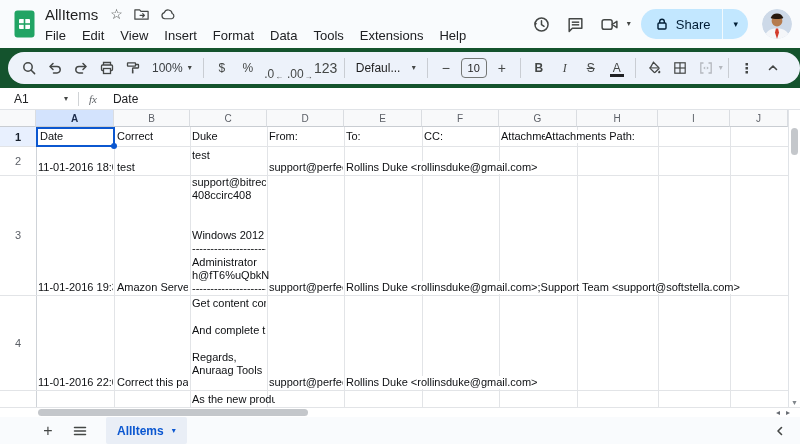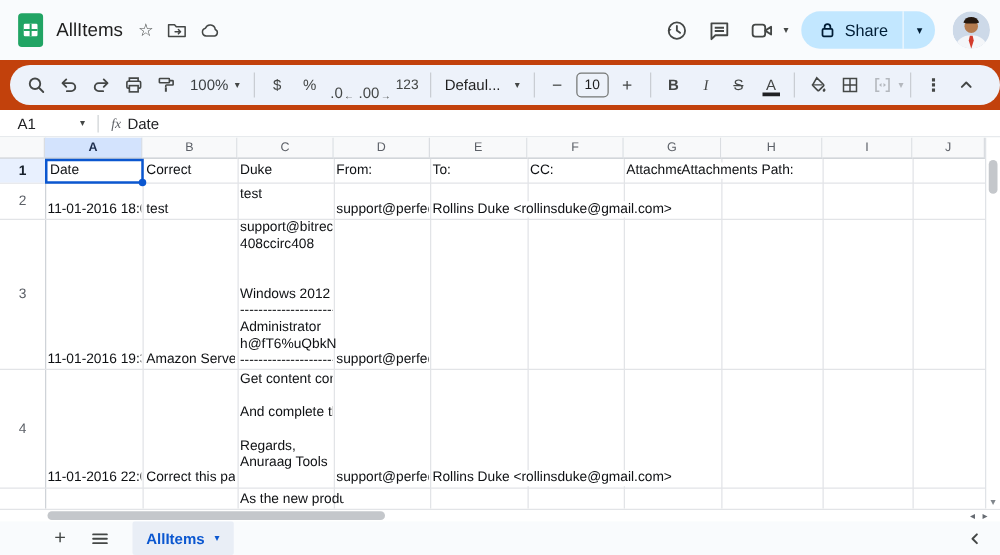--- a/index.html
+++ b/index.html
@@ -24,21 +24,21 @@
   .cambox { display:flex; align-items:center; margin-right:10px; }
   .sharebtn { height:30px; border-radius:15px; background:#c2e7ff; color:#001d35;
     display:flex; align-items:center; margin-right:14px; }
   .share-main { display:flex; align-items:center; gap:7px; padding:0 12px 0 14px; }
   .share-label { font-size:13px; font-weight:500; color:#001d35; }
   .share-sep { width:1px; height:30px; background:#f9fbfd; opacity:.85; }
   .share-caret { padding:0 10px; font-size:9px; color:#001d35; }
   .avatar { width:30px; height:30px; border-radius:50%; overflow:hidden; }
 
   
-  .toolbarwrap { height:40px; background:#c2410c; display:flex; align-items:center; }
+  .toolbarwrap { height:40px; background:#14532d; display:flex; align-items:center; }
   .tpill { margin:0 8px; height:32px; flex:1; background:#edf2fa; border-radius:16px;
     display:flex; align-items:center; padding:0 8px; }
   .tbtn { width:26px; height:26px; border-radius:4px; display:flex; align-items:center;
     justify-content:center; color:#444746; font-size:12px; cursor:default; flex:0 0 auto; }
   .tbtn.txt { font-size:12px; color:#444746; }
   .tdiv { width:1px; height:20px; background:#c9cdd3; margin:0 5px; flex:0 0 auto; }
   .zoomsel,.fontsel { display:flex; align-items:center; gap:5px; padding:0 6px; height:26px;
     border-radius:4px; font-size:12px; color:#3c4043; flex:0 0 auto; }
   .fontsel { width:72px; justify-content:space-between; color:#1f1f1f; }
   .szbox { width:26px; height:20px; border:1px solid #747775; border-radius:4px;
@@ -53,21 +53,21 @@
   .gray { color:#b4b8be !important; }
   .collapse { margin-left:auto; margin-right:6px; }
 
   
   .fbar { height:22px; background:#fff; display:flex; align-items:center;
     border-bottom:1px solid #e0e3e7; }
   .namebox { width:78px; display:flex; align-items:center; justify-content:space-between;
     padding:0 10px 0 14px; font-size:12px; color:#202124; }
   .fdiv { width:1px; height:14px; background:#d0d3d6; margin-right:10px; }
   .fx { font-size:11px; font-style:italic; color:#5f6368;
-    font-family:"Liberation Serif",serif; margin-right:5px; }
+    font-family:"Liberation Serif",serif; margin-right:16px; }
   .fval { font-size:12px; color:#202124; }
 
   
   .grid { position:relative; height:297px; background:#fff; overflow:hidden; }
   .headbg { position:absolute; left:0; right:0; top:0; height:17px; background:#f8f9fa;
     border-bottom:1px solid #c9cdd2; z-index:2; }
   .ch { position:absolute; top:0; height:17px; display:flex; align-items:center;
     justify-content:center; font-size:10px; color:#5c6067; background:#f8f9fa;
     border-right:1px solid #dadde1; border-bottom:1px solid #c9cdd2; z-index:2; }
   .ch.sel { background:#d3e3fd; color:#1b2b4a; font-weight:700; }
@@ -131,20 +131,31 @@
             <path d="M2 4 h5 l1.5 1.8 H16 v8.2 H2 Z" stroke-linejoin="round"></path>
             <path d="M7.5 9.9 h4.6 m-1.8 -1.8 l1.8 1.8 l-1.8 1.8" stroke-linecap="round" stroke-linejoin="round"></path>
           </svg>
       </span>
       <span class="icon">
         <svg width="17" height="17" viewBox="0 0 18 18" fill="none" stroke="currentColor" stroke-width="1.3">
             <path d="M5.2 13.5 a3.3 3.3 0 0 1 -.6 -6.5 a4.3 4.3 0 0 1 8.3 1 a2.9 2.9 0 0 1 -.4 5.5 Z" stroke-linejoin="round"></path>
           </svg>
       </span>
     </div>
+    <div class="menus">
+      <span>File</span>
+      <span>Edit</span>
+      <span>View</span>
+      <span>Insert</span>
+      <span>Format</span>
+      <span>Data</span>
+      <span>Tools</span>
+      <span>Extensions</span>
+      <span>Help</span>
+    </div>
   </div>
   <div class="tright">
     <span class="tbtn icon">
       <svg width="19" height="19" viewBox="0 0 18 18" fill="none" stroke="currentColor" stroke-width="1.4">
           <circle cx="9" cy="9" r="6.2"></circle>
           <path d="M9 5.5 V9 l2.4 1.7" stroke-linecap="round"></path>
           <path d="M2.2 7.2 l.7 2.7 l2.1 -1.8 Z" fill="currentColor" stroke="none"></path>
         </svg>
     </span>
     <span class="tbtn icon">
@@ -237,21 +248,21 @@
     <span class="tbtn txt">$</span>
     <span class="tbtn txt">%</span>
     <span class="tbtn txt decbtn">
       <span>.0</span>
         <small>←</small>
     </span>
     <span class="tbtn txt decbtn">
       <span>.00</span>
         <small>→</small>
     </span>
-    <span class="tbtn txt" style="font-size:11px">123</span>
+    <span class="tbtn txt" style="font-size:14px">123</span>
     <span class="tdiv"></span>
     <span class="fontsel">
       <span>Defaul...</span>
       <span class="caret">▾</span>
     </span>
     <span class="tdiv"></span>
     <span class="tbtn txt" style="font-size:14px">−</span>
     <span class="szbox">10</span>
     <span class="tbtn txt" style="font-size:14px">+</span>
     <span class="tdiv"></span>
@@ -361,20 +372,21 @@
   <span class="ct clip" style="left:192px;top:66px;width:74px">support@bitreco</span>
   <span class="ct clip" style="left:192px;top:79px;width:74px">408ccirc408</span>
   <span class="ct clip" style="left:192px;top:119px;width:74px">Windows 2012 In</span>
   <span class="ct clip" style="left:192px;top:132px;width:74px">----------------------</span>
   <span class="ct clip" style="left:192px;top:146px;width:74px">Administrator</span>
   <span class="ct clip" style="left:192px;top:159px;width:84px">h@fT6%uQbkN</span>
   <span class="ct clip" style="left:192px;top:172px;width:74px">----------------------</span>
   <span class="ct clip" style="left:38px;top:171px;width:75px">11-01-2016 19:3</span>
   <span class="ct clip" style="left:117px;top:171px;width:71px">Amazon Server (</span>
   <span class="ct clip" style="left:269px;top:171px;width:74px">support@perfect</span>
+  <span class="ct ovf" style="left:346px;top:171px">Rollins Duke &lt;rollinsduke@gmail.com&gt;;Support Team &lt;support@softstella.com&gt;</span>
 
   <span class="ct clip" style="left:192px;top:187px;width:74px">Get content corre</span>
   <span class="ct clip" style="left:192px;top:214px;width:74px">And complete the</span>
   <span class="ct clip" style="left:192px;top:241px;width:74px">Regards,</span>
   <span class="ct clip" style="left:192px;top:254px;width:74px">Anuraag Tools</span>
   <span class="ct clip" style="left:38px;top:266px;width:75px">11-01-2016 22:0</span>
   <span class="ct clip" style="left:117px;top:266px;width:71px">Correct this page</span>
   <span class="ct clip" style="left:269px;top:266px;width:74px">support@perfect</span>
   <span class="ct ovf" style="left:346px;top:266px">Rollins Duke &lt;rollinsduke@gmail.com&gt;</span>
 

